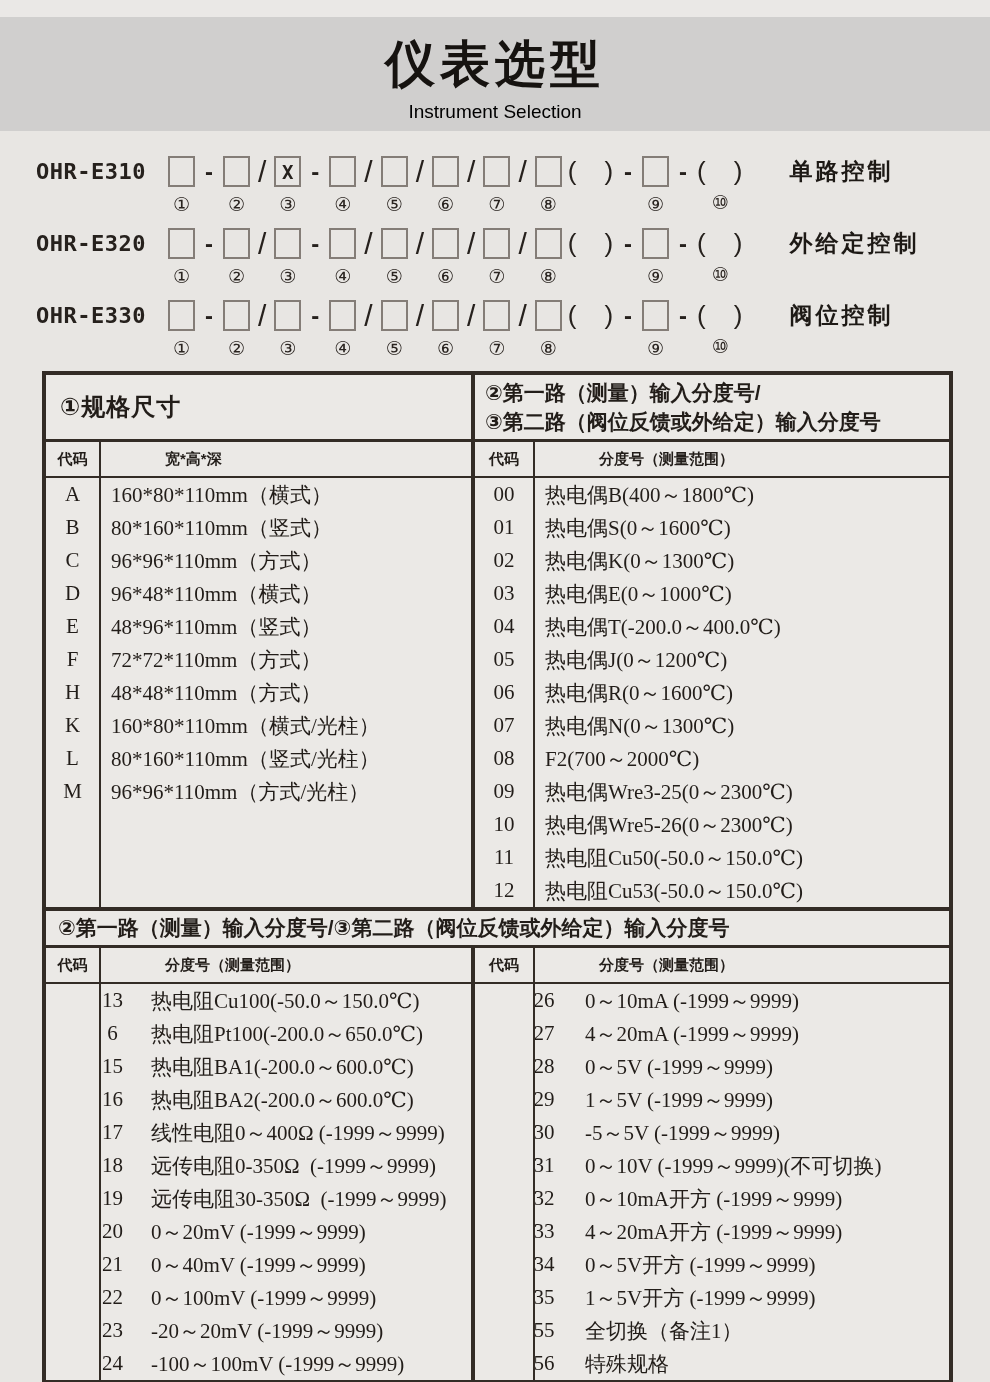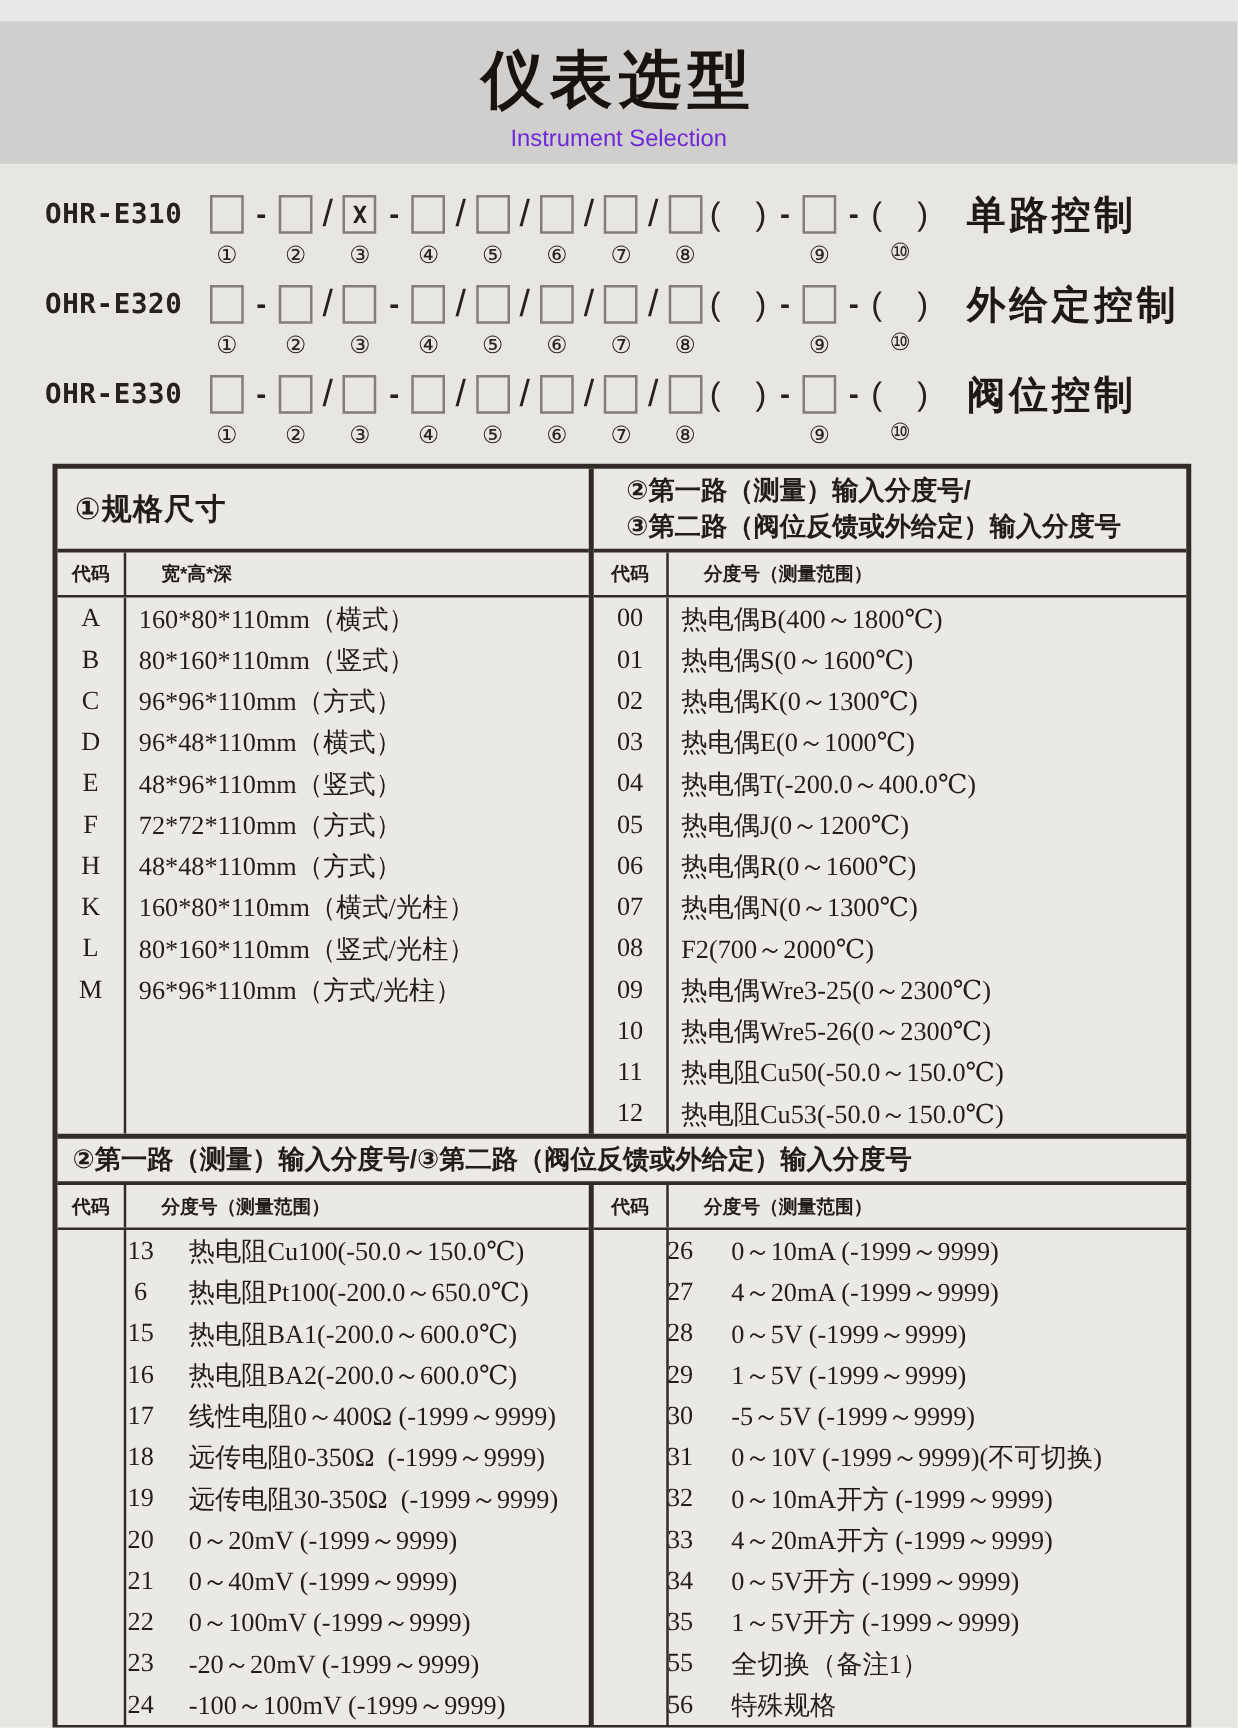--- a/index.html
+++ b/index.html
@@ -8,51 +8,51 @@
     --pagebg:#e8e6e3;
     --bandbg:#d0cfce;
     --boxbd:#847d77;
   }
   html,body{margin:0;padding:0;}
   body{background:#fff;}
   .page{width:990px;height:1382px;overflow:hidden;background:var(--pagebg);position:relative;color:var(--txt);}
   .top-strip{height:17px;background:#eae8e6;}
   .title-band{height:114px;background:var(--bandbg);text-align:center;}
   .title{padding-top:14px;font-size:50px;font-weight:600;letter-spacing:5px;color:#161310;font-family:Liberation Serif, serif;}
-  .subtitle{font-size:19px;margin-top:3px;color:#6d28d9;font-family:"Liberation Sans","DejaVu Sans",sans-serif;}
+  .subtitle{font-size:19px;margin-top:3px;color:#000000;font-family:"Liberation Sans","DejaVu Sans",sans-serif;}
 
   
   .codes{padding:24px 0 0 36px;font-family:"DejaVu Sans Mono","Liberation Mono",monospace;}
   .code-line{display:flex;align-items:center;height:33px;margin-bottom:39px;column-gap:6px;white-space:nowrap;}
   .model{font-size:22px;font-weight:700;width:126px;letter-spacing:.5px;color:#26211d;flex:0 0 auto;}
   .slot{position:relative;display:inline-flex;align-items:center;justify-content:center;flex:0 0 auto;}
   .box{width:27px;height:31px;border:2px solid var(--boxbd);display:inline-flex;align-items:center;justify-content:center;
        font-size:19px;font-weight:600;color:#26211d;background:transparent;box-sizing:border-box;}
   .num{position:absolute;top:39px;left:50%;transform:translateX(-50%);font-size:19px;color:#2a2420;
        font-family:"DejaVu Sans",sans-serif;line-height:1;}
   .sep{font-size:24px;font-weight:700;padding:0 4px;font-family:"Liberation Sans",sans-serif;color:#26211d;}
   .sep.sl{font-size:30px;font-weight:400;padding:0 2px;}
   .pr{font-size:26px;letter-spacing:1px;color:#26211d;font-family:"Liberation Sans",sans-serif;}
-  .clabel{font-size:31px;font-weight:700;margin-left:24px;font-family:"Liberation Sans","DejaVu Sans",sans-serif;letter-spacing:3px;color:#1d1915;}
+  .clabel{font-size:23px;font-weight:700;margin-left:40px;font-family:"Liberation Sans","DejaVu Sans",sans-serif;letter-spacing:3px;color:#1d1915;}
 
   
   .spec-table{margin:4px 37px 0 42px;border:4px solid var(--bd);background:#ebe9e6;}
   .sec{display:flex;border-radius:11px;}
   .half{box-sizing:border-box;}
   .half.l{width:429px;border-right:4px solid var(--bd);--cw:53px;}
   .half.r{flex:1;--cw:58px;}
   .h1{height:64px;border-bottom:3px solid var(--bd);display:flex;flex-direction:column;justify-content:center;
       padding-left:14px;font-family:"Liberation Sans","DejaVu Sans",sans-serif;font-weight:700;}
   .h1.one{font-size:24px;letter-spacing:1px;}
-  .h1.two{font-size:21px;line-height:29px;padding-left:26px;}
+  .h1.two{font-size:21px;line-height:29px;padding-left:10px;}
   .subhead{height:34px;border-bottom:2px solid var(--bd);display:flex;align-items:center;position:relative;
            font-family:"Liberation Sans","DejaVu Sans",sans-serif;font-weight:700;font-size:15px;}
   .subhead::before{content:"";position:absolute;left:var(--cw);top:0;bottom:0;width:2px;background:var(--bd);}
   .sh-code{width:var(--cw);text-align:center;flex:0 0 auto;}
-  .sh-val{padding-left:30px;}
+  .sh-val{padding-left:30px;margin-left:36px;}
   .tbody{position:relative;overflow:hidden;}
   .tbody::before{content:"";position:absolute;left:var(--cw);top:0;bottom:0;width:2px;background:var(--bd);}
   .h429{height:429px;}
   .h396{height:396px;padding-left:40px;}
   .t-row{display:flex;height:33px;align-items:center;font-family:"Liberation Serif","DejaVu Serif",serif;font-size:21px;}
   .c-code{width:var(--cw);text-align:center;flex:0 0 auto;}
   .c-val{padding-left:12px;white-space:pre;}
   .band{height:34px;line-height:34px;border-top:4px solid var(--bd);border-bottom:3px solid var(--bd);
         padding-left:12px;font-family:"Liberation Sans","DejaVu Sans",sans-serif;font-weight:700;font-size:21px;}
 </style>

